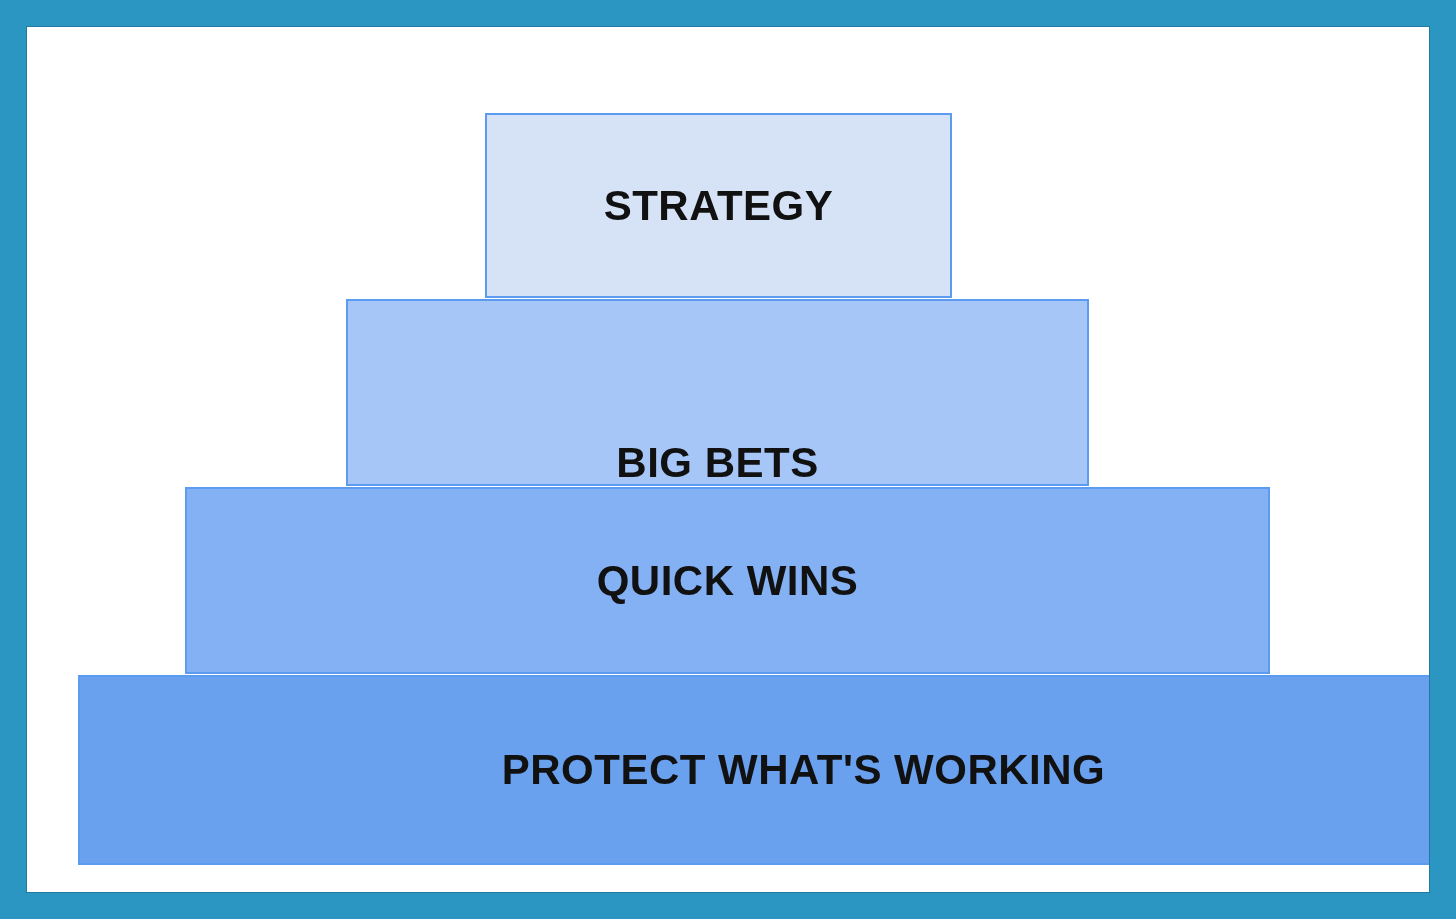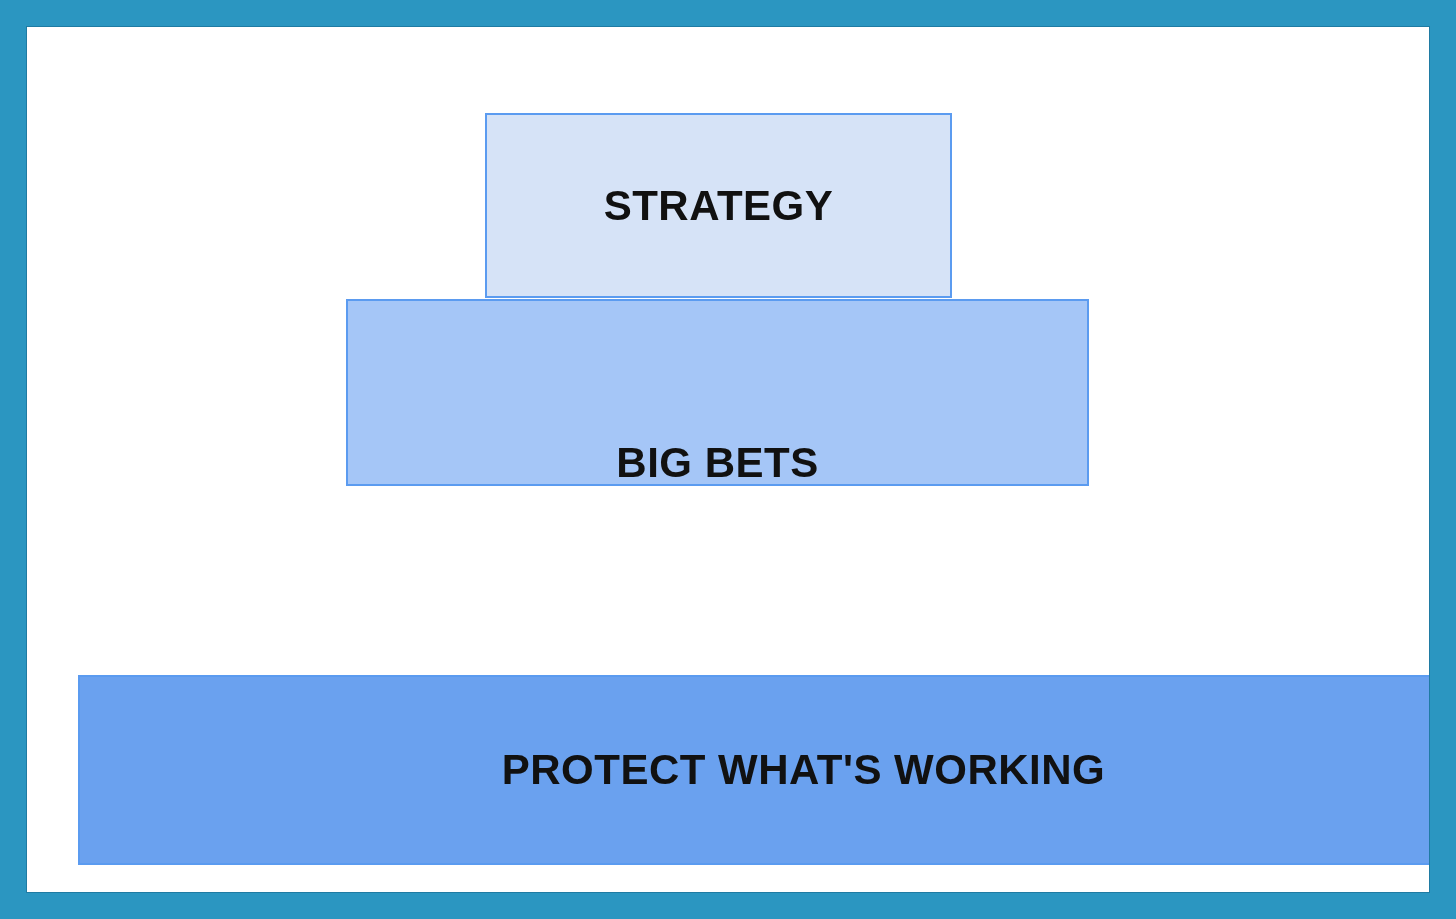--- a/index.html
+++ b/index.html
@@ -121,19 +121,22 @@
   <div id="canvas">
 
     <div class="tier" id="tier-strategy">
       <span class="tier-label">STRATEGY</span>
     </div>
 
     <div class="tier" id="tier-bigbets">
       <span class="tier-label">BIG BETS</span>
     </div>
 
+    <div class="tier" id="tier-quickwins">
+      <span class="tier-label">QUICK WINS</span>
+    </div>
 
     <div class="tier" id="tier-protect">
       <span class="tier-label">PROTECT WHAT'S WORKING</span>
     </div>
 
   </div>
 </div>
 
 </body></html>

